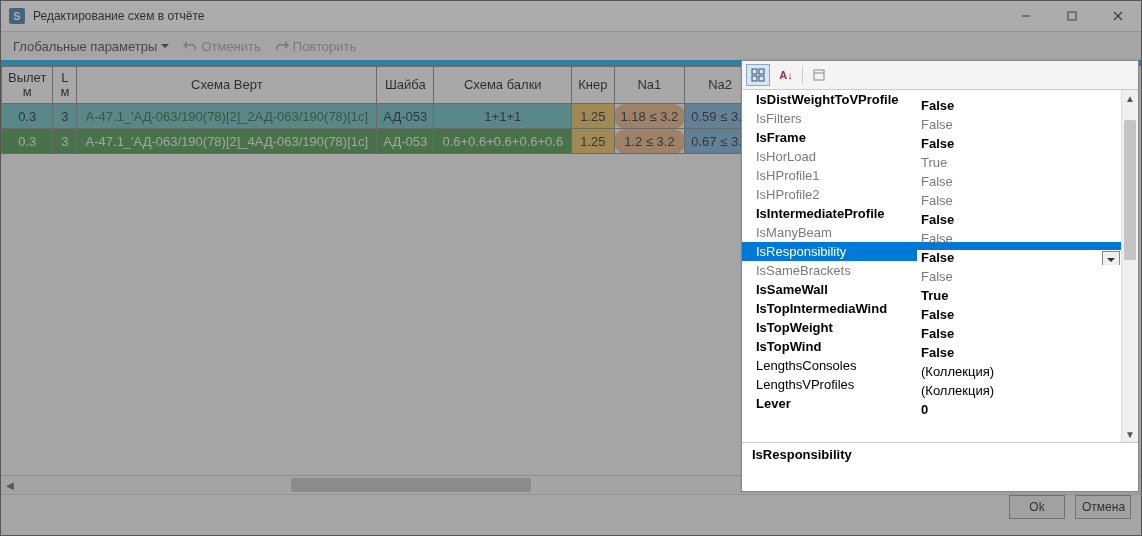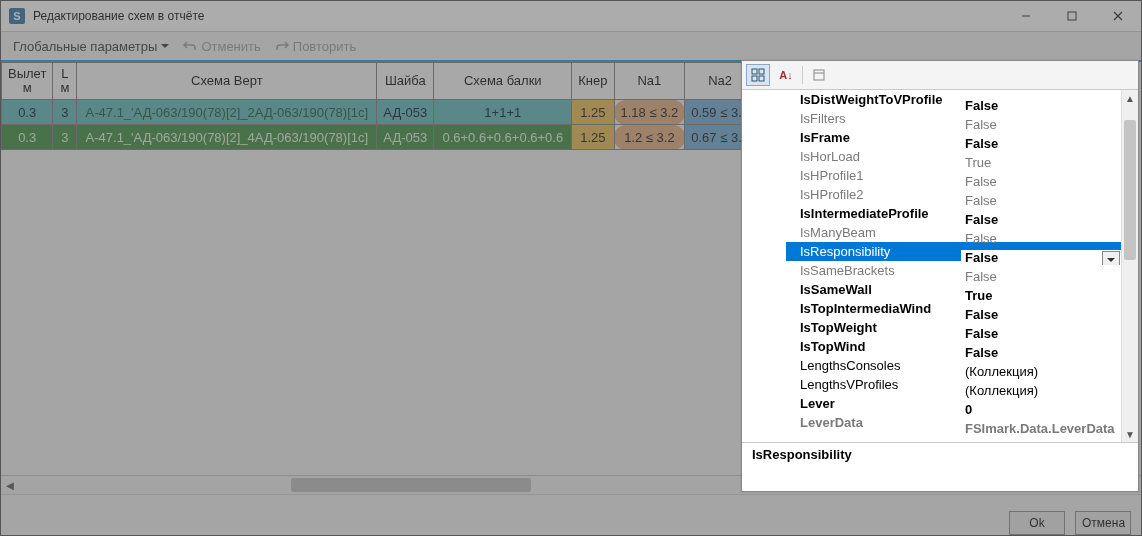--- a/index.html
+++ b/index.html
@@ -21,21 +21,21 @@
     border:1px solid #555; position:relative;
     display:flex; flex-direction:column;
   }
   
   .titlebar { height:30px; display:flex; align-items:center; background:#fff; border-bottom:1px solid #ccc;}
   .titlebar .icon { width:16px; height:16px; margin:0 8px; background:#2d6fa0; display:flex; align-items:center; justify-content:center; color:#fff; font-weight:bold; font-size:11px; border-radius:2px;}
   .titlebar .title { flex:1; font-size:12px;}
   .titlebar .btns { display:flex; }
   .titlebar .btns div { width:46px; height:30px; display:flex; align-items:center; justify-content:center; font-size:13px;}
   
-  .toolbar { height:28px; display:flex; align-items:center; padding:0 6px; gap:2px; border-bottom:2px solid #0ea5e9; color:#444;}
+  .toolbar { height:28px; display:flex; align-items:center; padding:0 6px; gap:2px; border-bottom:6px solid #0ea5e9; color:#444;}
   .toolbar .tb-item { padding:2px 6px; display:flex; align-items:center; gap:4px; color:#333;}
   .toolbar .tb-item.disabled { color:#9a9a9a; }
   .caret-down { width:0;height:0;border-left:4px solid transparent;border-right:4px solid transparent;border-top:4px solid currentColor; display:inline-block;}
   
   .main { flex:1; position:relative; display:flex; flex-direction:column;}
   .grid-wrap { flex:1; overflow:hidden; position:relative;}
   table.grid { border-collapse:collapse; font-size:13px; table-layout:fixed;}
   table.grid th, table.grid td { border:1px solid #7a7a7a; padding:2px 6px; white-space:nowrap; overflow:hidden; text-overflow:ellipsis;}
   table.grid th { background:var(--cell-header); font-weight:normal; text-align:center; height:32px; line-height:1.1;}
   table.grid td { text-align:center; height:20px;}
@@ -47,38 +47,38 @@
   td.na1  { background:var(--cell-peach) !important; color:#111;border-radius:12px;}
   td.na2  { background:var(--cell-blue) !important; color:#111;}
   td.vylet, td.lm, td.shaiba, td.beam { color:#001030;}
   .row2 td.vylet, .row2 td.lm, .row2 td.shaiba, .row2 td.beam { color:#dff5df;}
   
   .hscroll { height:18px; border-top:1px solid #c0c0c0; background:#eee; position:relative;}
   .hscroll .thumb { position:absolute; top:2px; left:290px; width:240px; height:14px; background:#bdbdbd; border-radius:2px;}
   .hscroll .arr { position:absolute; top:0; width:18px; height:18px; display:flex;align-items:center;justify-content:center; color:#555;}
   .hscroll .arr.left{ left:0;} .hscroll .arr.right{ right:0;}
   
-  .footer { height:40px; display:flex; align-items:flex-end; justify-content:flex-end; padding:0 10px; gap:10px; border-top:1px solid #d0d0d0;}
+  .footer { height:40px; display:flex; align-items:flex-start; justify-content:flex-end; padding:0 10px; gap:10px; border-top:1px solid #d0d0d0;}
   .footer button { width:56px; height:24px; background:#e9e9e9; border:1px solid #8a8a8a; font-family:inherit; font-size:12px;}
 
   
   .dimmer { position:absolute; left:0; top:0; right:0; bottom:0; background:var(--dim-overlay); pointer-events:none;}
 
   
   .prop-panel {
     position:absolute; top:59px; right:2px; width:396px; height:430px;
     background:#fff; border:1px solid #8a8a8a;
     display:flex; flex-direction:column; z-index:5;
     box-shadow:0 0 0 1px rgba(0,0,0,0.05);
   }
   .prop-toolbar { height:24px; border-bottom:1px solid #c9c9c9; display:flex; align-items:center; padding:2px 4px; gap:4px; background:#f4f4f4;}
   .pt-btn { width:22px; height:20px; border:1px solid transparent; display:flex; align-items:center; justify-content:center; font-size:12px;}
   .pt-btn.active { border:1px solid #8aa7c7; background:#d7e5f4;}
   .prop-body { flex:1; overflow:hidden; position:relative;}
-  .prop-list { position:absolute; left:0; top:0; right:16px; bottom:0; overflow:hidden;padding-left:44px;}
+  .prop-list { position:absolute; left:0; top:0; right:16px; bottom:0; overflow:hidden;}
   .prop-row { display:flex; height:19px; align-items:center; font-size:13px;}
   .prop-row .pname { width:175px; padding-left:14px; box-sizing:border-box; white-space:nowrap; overflow:hidden; text-overflow:ellipsis;}
   .prop-row .pval  { flex:1; padding-left:4px; white-space:nowrap; overflow:hidden; text-overflow:ellipsis;margin-top:12px;}
   .prop-row.bold .pname, .prop-row.bold .pval { font-weight:bold; color:#000;}
   .prop-row.faded .pname, .prop-row.faded .pval { color:#7a7a7a;}
   .prop-row.selected { background:var(--highlight); color:#fff;}
   .prop-row.selected .pname { color:#fff;}
   .prop-row.selected .pval { background:#fff; color:#000; font-weight:bold; position:relative; display:flex; align-items:center;}
   .prop-row.selected .pval .dd { position:absolute; right:2px; top:1px; width:16px; height:16px; border:1px solid #888; background:#f0f0f0; display:flex; align-items:center; justify-content:center;}
   .prop-row.selected .pval .dd .caret-down{ border-top-color:#333;}
@@ -292,24 +292,20 @@
             <div class="pval"><span>(Коллекция)</span></div>
           </div>
           <div class="prop-row">
             <div class="pname">LengthsVProfiles</div>
             <div class="pval"><span>(Коллекция)</span></div>
           </div>
           <div class="prop-row bold">
             <div class="pname">Lever</div>
             <div class="pval"><span>0</span></div>
           </div>
-          <div class="prop-row bold faded">
-            <div class="pname">LeverData</div>
-            <div class="pval"><span>FSImark.Data.LeverData</span></div>
-          </div>
         </div>
       <div class="prop-vscroll">
         <div class="varr up">▲</div>
         <div class="vthumb"></div>
         <div class="varr down">▼</div>
       </div>
     </div>
     <div class="prop-desc">IsResponsibility</div>
   </div>
 

